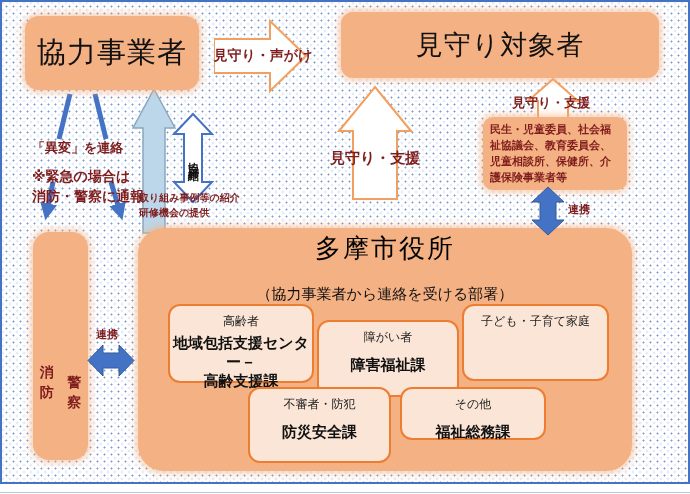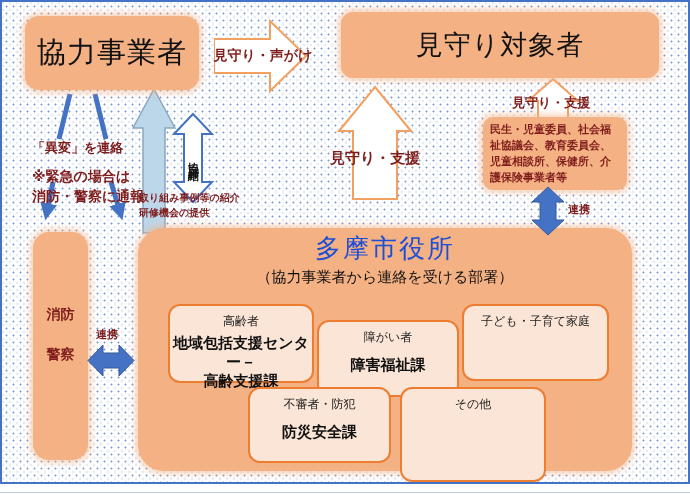--- a/index.html
+++ b/index.html
@@ -99,47 +99,48 @@
 
   <div class="abs obox" style="left:483px;top:117px;width:144px;height:73px;border-radius:10px;z-index:3;align-items:flex-start;justify-content:flex-end;">
     <span class="lbl" style="font-size:11px;line-height:1.45;padding:5px 7px;text-align:left;display:block;">民生・児童委員、社会福祉協議会、教育委員会、児童相談所、保健所、介護保険事業者等</span>
   </div>
 
   <svg class="abs" style="left:531px;top:186px;z-index:4;" width="34" height="50" viewBox="0 0 34 50">
     <path d="M17,1 L33,16 H25 V34 H33 L17,49 L1,34 H9 V16 H1 Z" fill="#4472C4" stroke="#355A9B" stroke-width="1"></path>
   </svg>
   <div class="abs lbl" style="left:568px;top:202px;font-size:11px;z-index:4;">連携</div>
 
-  <div class="abs obox" style="left:33px;top:232px;width:55px;height:228px;border-radius:16px;z-index:2;flex-direction:column;justify-content:flex-start;padding-top:72px;box-sizing:border-box;">
+  <div class="abs obox" style="left:33px;top:232px;width:55px;height:228px;border-radius:16px;z-index:2;flex-direction:row;justify-content:flex-start;padding-top:72px;box-sizing:border-box;">
     <span class="lbl" style="font-size:14px;">消防</span>
     <span class="lbl" style="font-size:14px;margin-top:20px;">警察</span>
   </div>
 
   <div class="abs lbl" style="left:96px;top:327px;font-size:11px;z-index:4;">連携</div>
   <svg class="abs" style="left:87px;top:344px;z-index:4;" width="48" height="33" viewBox="0 0 48 33">
     <path d="M1,16.5 L16,1 V9 H32 V1 L47,16.5 L32,32 V24 H16 V32 Z" fill="#4472C4" stroke="#355A9B" stroke-width="1"></path>
   </svg>
 
   <div class="abs obox" style="left:138px;top:228px;width:494px;height:243px;border-radius:26px;z-index:2;flex-direction:column;justify-content:flex-start;padding-top:3px;box-sizing:border-box;">
-    <span style="font-size:26px;letter-spacing:2px;color:#1d4ed8;">多摩市役所</span>
-    <span style="font-size:15px;margin-top:2px;color:#111;">（協力事業者から連絡を受ける部署）</span>
+    <span style="font-size:26px;letter-spacing:2px;color:#000000;">多摩市役所</span>
+    <span style="font-size:15px;margin-top:19px;color:#111;">（協力事業者から連絡を受ける部署）</span>
   </div>
 
   <div class="dept" style="left:168px;top:304px;width:146px;height:79px;">
     <div class="dept-cat">高齢者</div>
     <div class="dept-name">地域包括支援センター－
 高齢支援課</div>
   </div>
   <div class="dept" style="left:317px;top:320px;width:142px;height:77px;">
     <div class="dept-cat">障がい者</div>
     <div class="dept-name" style="margin-top:10px;">障害福祉課</div>
   </div>
   <div class="dept" style="left:462px;top:304px;width:147px;height:77px;">
     <div class="dept-cat">子ども・子育て家庭</div>
   </div>
   <div class="dept" style="left:248px;top:387px;width:143px;height:76px;">
     <div class="dept-cat">不審者・防犯</div>
     <div class="dept-name" style="margin-top:10px;">防災安全課</div>
   </div>
-  <div class="dept" style="left:400px;top:387px;width:146px;height:95px;">
+  <div class="dept" style="left:400px;top:387px;width:146px;height:53px;">
     <div class="dept-cat">その他</div>
+    <div class="dept-name" style="margin-top:10px;">福祉総務課</div>
   </div>
 </div>
 
 </body></html>

